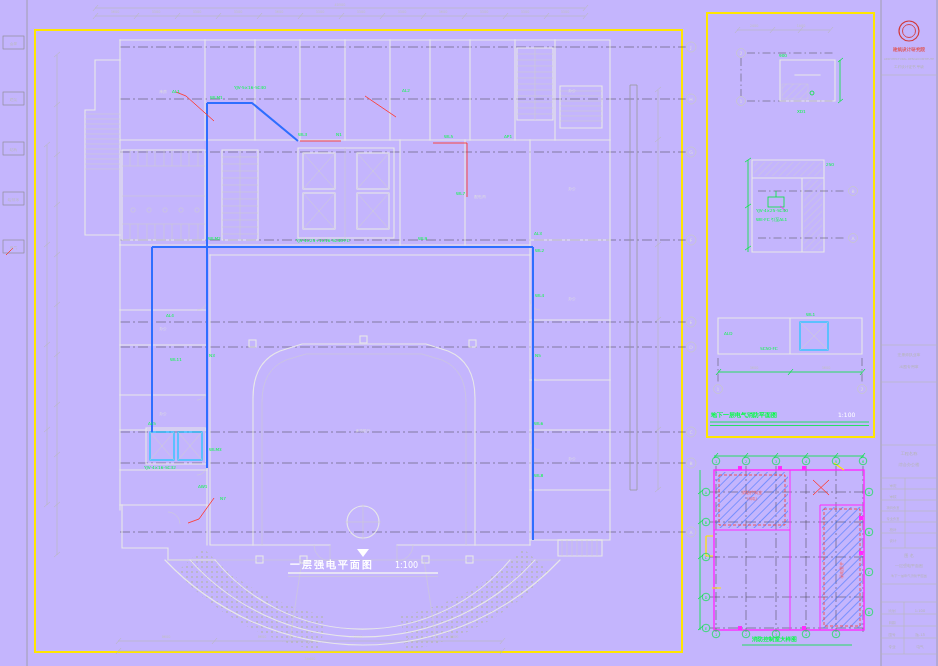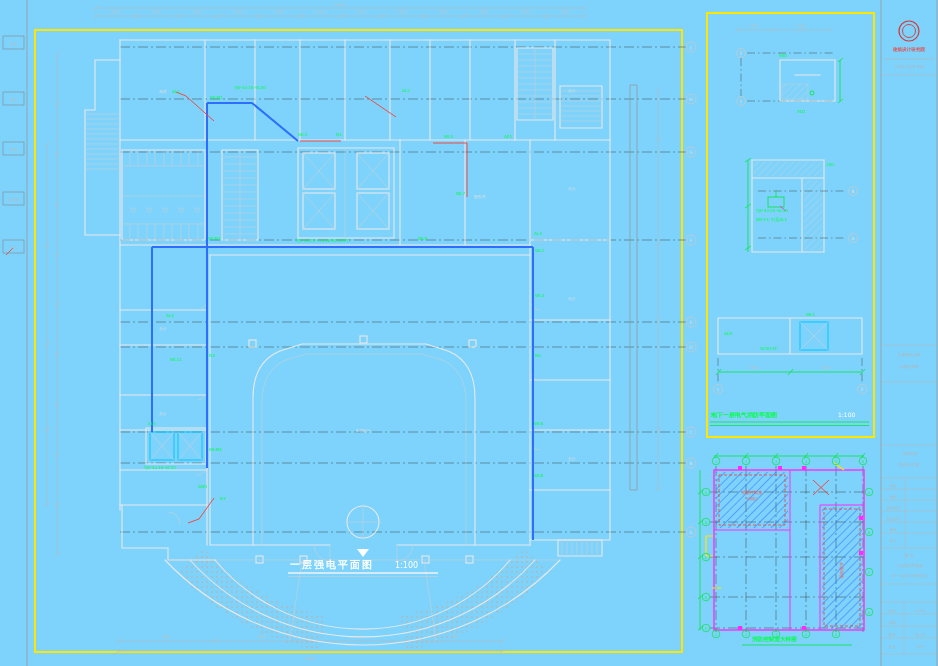--- a/index.html
+++ b/index.html
@@ -1,16 +1,16 @@
 <!DOCTYPE html>
 <html><head>
 <meta charset="utf-8">
 <style>
   html,body{margin:0;padding:0;background:#000;}
-  #sheet-wrap{position:relative;width:938px;height:666px;background:#7dd3fc;overflow:hidden;}
+  #sheet-wrap{position:relative;width:938px;height:666px;background:#c4b5fd;overflow:hidden;}
   svg{display:block;}
   text{font-family:"DejaVu Sans","Liberation Sans",sans-serif;}
   
   .w    {stroke:#e8e8e8;stroke-width:1.1;fill:none;stroke-linecap:square;}
   .w2   {stroke:#f2f2f2;stroke-width:1.6;fill:none;}
   .thin {stroke:#cfcfcf;stroke-width:.55;fill:none;}
   .gray {stroke:#9a9a9a;stroke-width:.8;fill:none;}
   .dim  {stroke:#b8b8b8;stroke-width:.6;fill:none;}
   .dash {stroke:#4a4a4a;stroke-width:.5;stroke-dasharray:8 3 1.5 3;fill:none;}
   .gdash{stroke:#343434;stroke-width:.45;stroke-dasharray:10 3 2 3;fill:none;}

